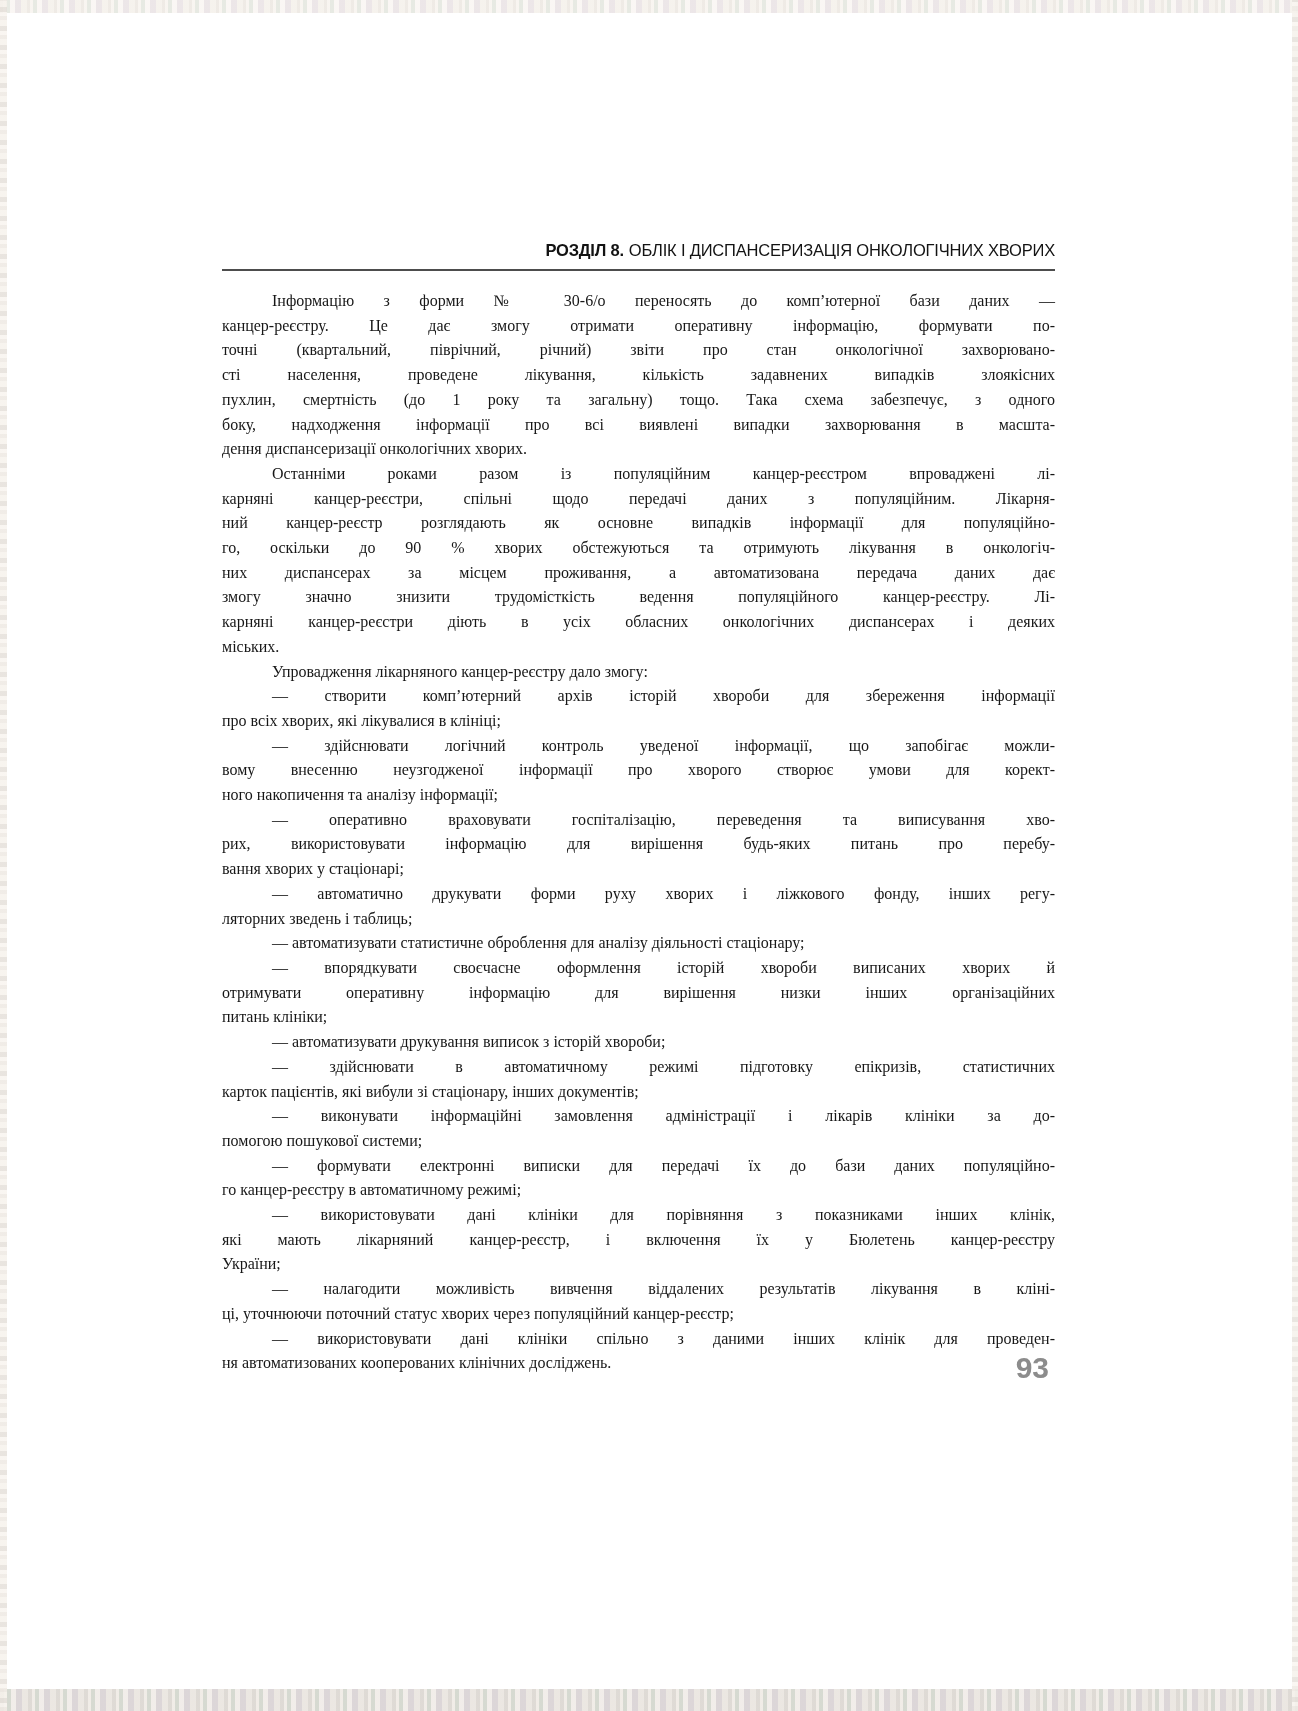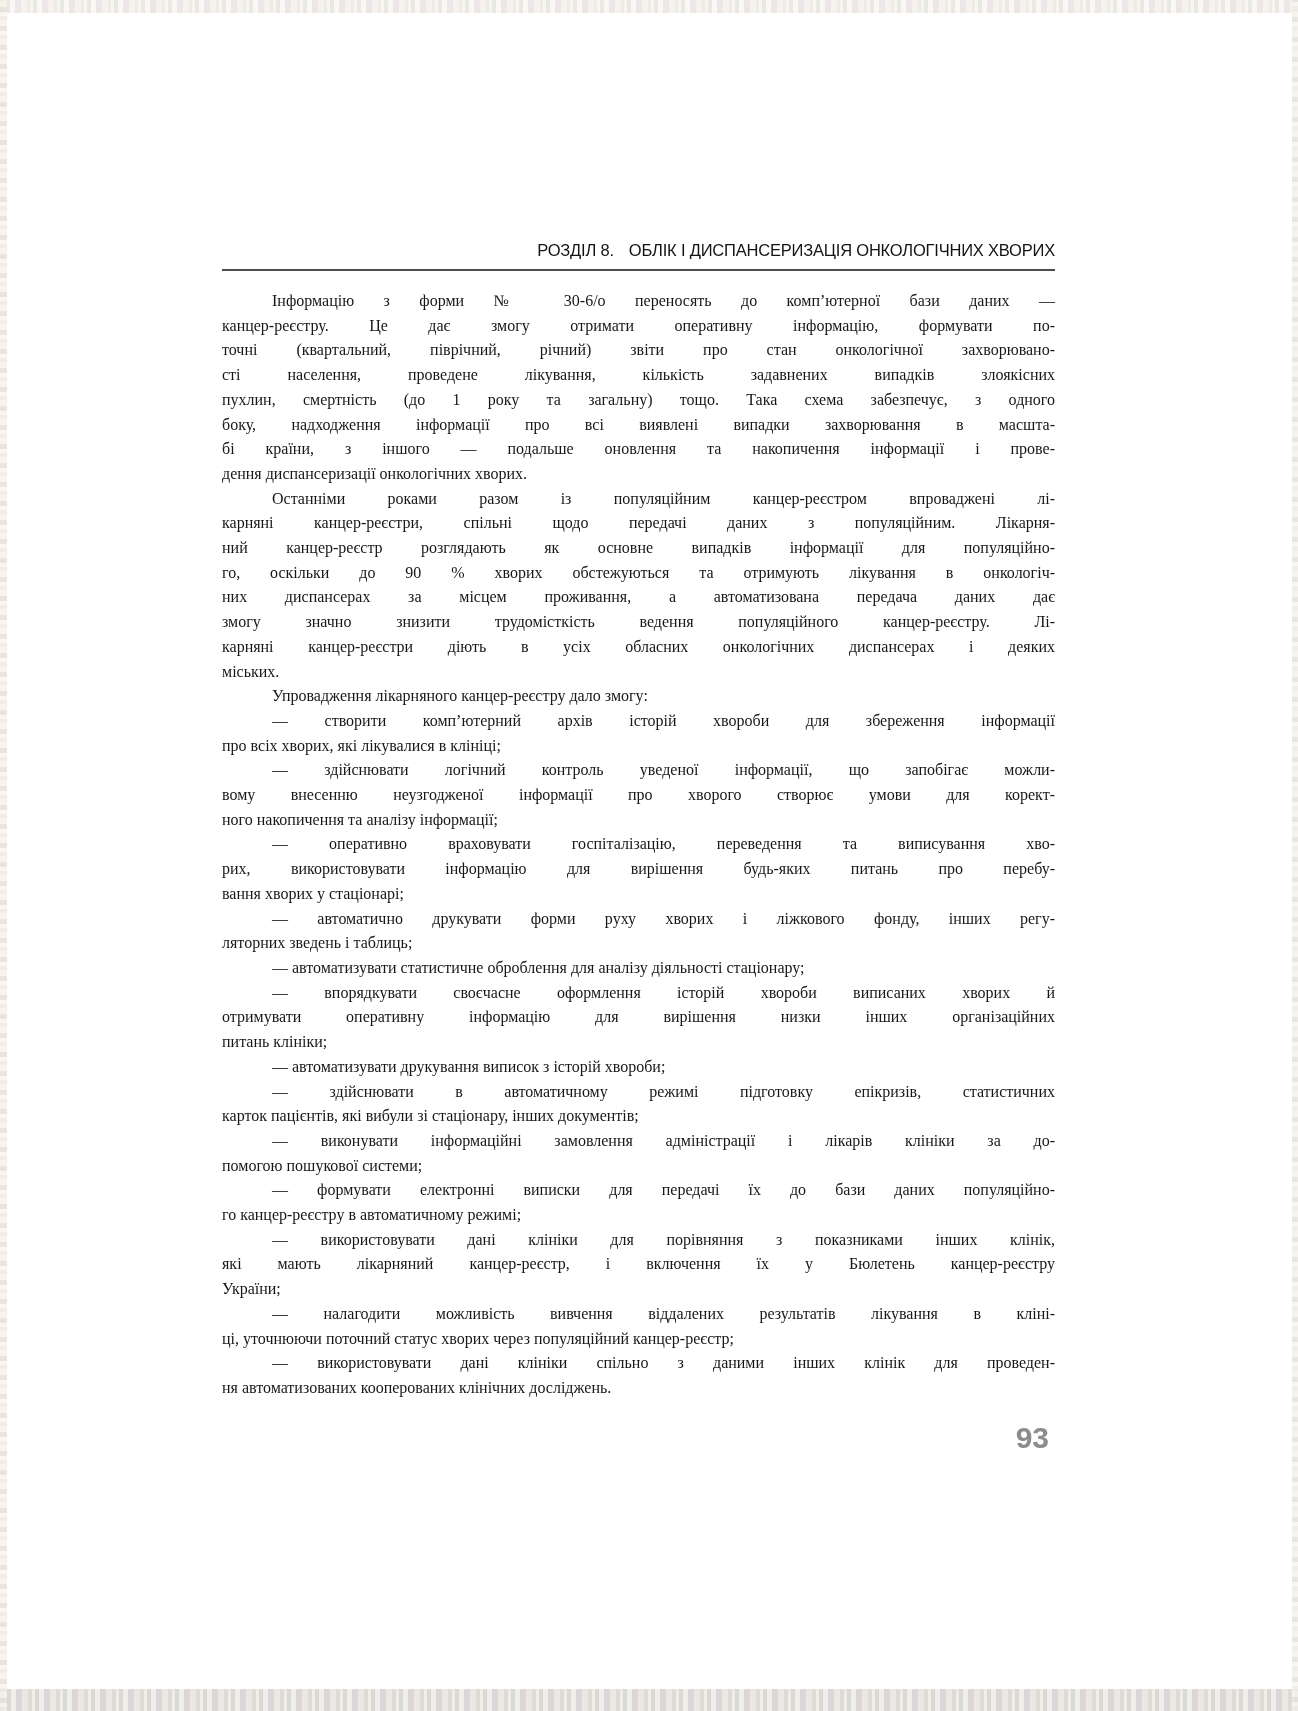--- a/index.html
+++ b/index.html
@@ -53,21 +53,21 @@
     top: 241px;
     left: 0;
     width: 100%;
     text-align: right;
     font-family: "Liberation Sans", sans-serif;
     font-size: 16.5px;
     letter-spacing: -0.2px;
     color: #131313;
     white-space: nowrap;
   }
-  .running-header .chapter { font-weight: 400; margin-right: 15px; }
+  .running-header .chapter { font-weight: 700; margin-right: 5px; }
   .running-header .title { font-weight: 400; }
   .header-rule {
     position: absolute;
     top: 269px;
     left: 0;
     width: 100%;
     border-top: 2px solid var(--rule);
   }
   .body-text {
     position: absolute;
@@ -77,21 +77,21 @@
     font-family: "Liberation Serif", serif;
     font-size: 16px;
     line-height: 24.7px;
     color: var(--text);
   }
   .line { text-align: justify; text-align-last: justify; }
   .line.first { text-indent: 50px; }
   .line.last { text-align-last: left; }
   .page-number {
     position: absolute;
-    top: 1421px;
+    top: 1351px;
     right: 6px;
     font-family: "Liberation Sans", sans-serif;
     font-weight: 700;
     font-size: 30px;
     color: var(--pagenum);
   }
 </style>
 </head>
 <body>
 
@@ -106,21 +106,20 @@
       <span class="chapter">РОЗДІЛ 8.</span><span class="title">ОБЛІК І ДИСПАНСЕРИЗАЦІЯ ОНКОЛОГІЧНИХ ХВОРИХ</span>
     </div>
     <div class="header-rule"></div>
     <div class="body-text">
         <div class="line first">Інформацію з форми № 30-6/о переносять до комп’ютерної бази даних —</div>
         <div class="line">канцер-реєстру. Це дає змогу отримати оперативну інформацію, формувати по-</div>
         <div class="line">точні (квартальний, піврічний, річний) звіти про стан онкологічної захворювано-</div>
         <div class="line">сті населення, проведене лікування, кількість задавнених випадків злоякісних</div>
         <div class="line">пухлин, смертність (до 1 року та загальну) тощо. Така схема забезпечує, з одного</div>
         <div class="line">боку, надходження інформації про всі виявлені випадки захворювання в масшта-</div>
-        <div class="line">бі країни, з іншого — подальше оновлення та накопичення інформації і прове-</div>
         <div class="line last">дення диспансеризації онкологічних хворих.</div>
         <div class="line first">Останніми роками разом із популяційним канцер-реєстром впроваджені лі-</div>
         <div class="line">карняні канцер-реєстри, спільні щодо передачі даних з популяційним. Лікарня-</div>
         <div class="line">ний канцер-реєстр розглядають як основне випадків інформації для популяційно-</div>
         <div class="line">го, оскільки до 90 % хворих обстежуються та отримують лікування в онкологіч-</div>
         <div class="line">них диспансерах за місцем проживання, а автоматизована передача даних дає</div>
         <div class="line">змогу значно знизити трудомісткість ведення популяційного канцер-реєстру. Лі-</div>
         <div class="line">карняні канцер-реєстри діють в усіх обласних онкологічних диспансерах і деяких</div>
         <div class="line last">міських.</div>
         <div class="line first last">Упровадження лікарняного канцер-реєстру дало змогу:</div>

